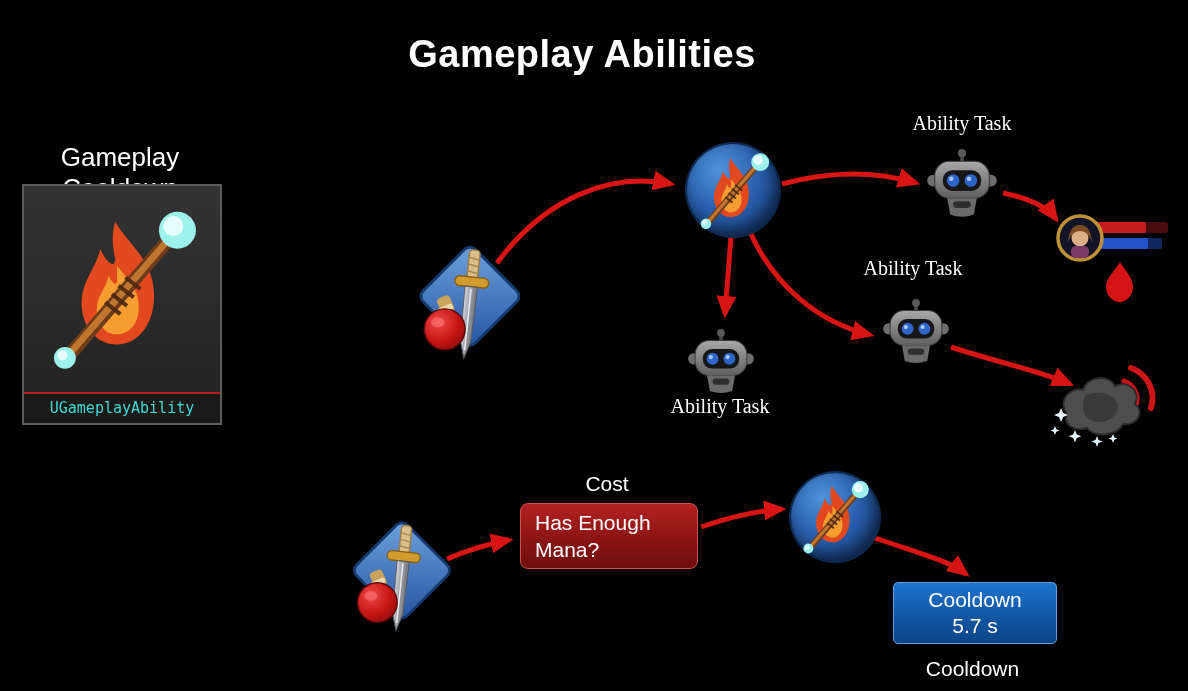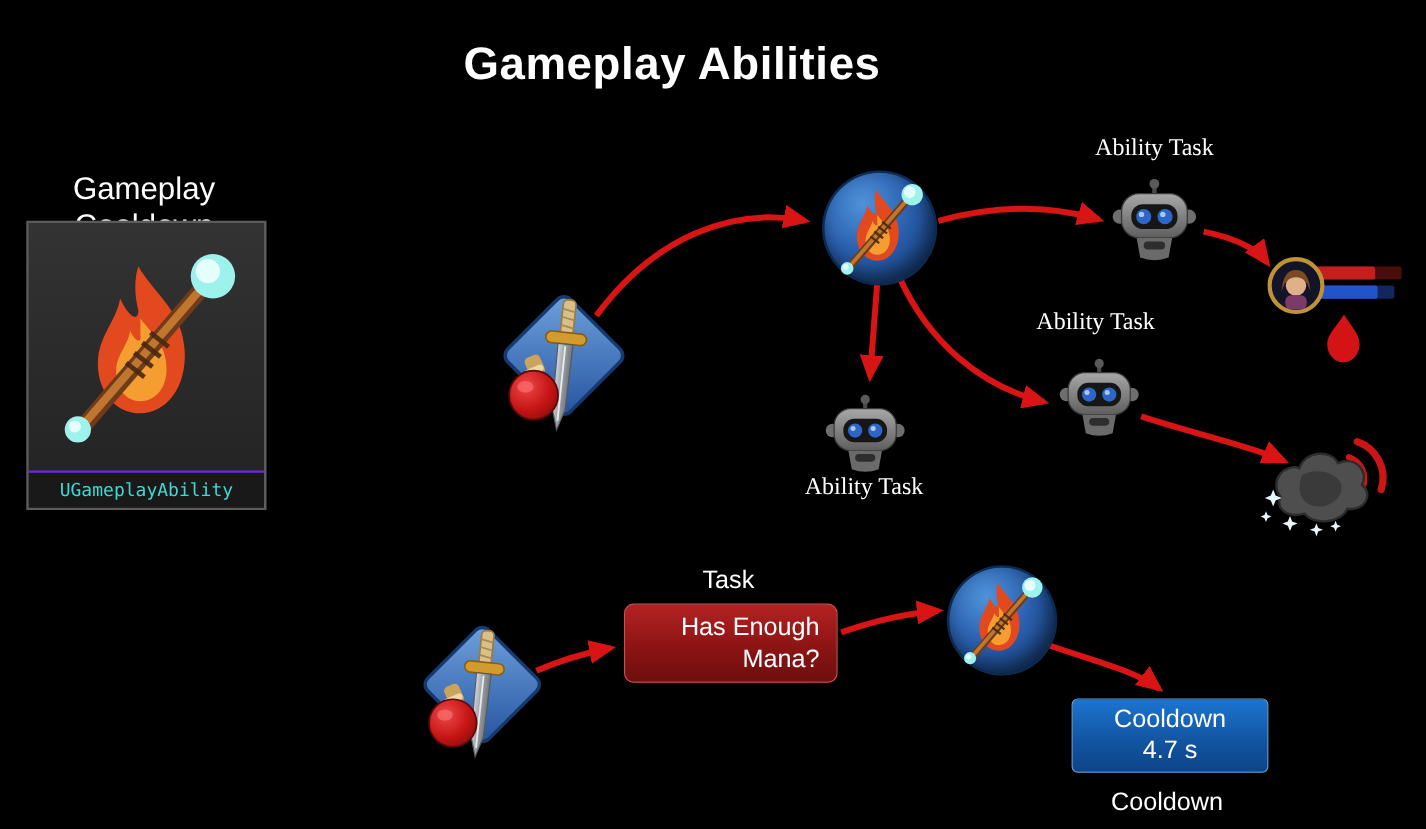--- a/index.html
+++ b/index.html
@@ -4,35 +4,35 @@
 <style>
   html,body { margin:0; padding:0; background:#000; }
   #stage {
     position:relative; width:1188px; height:691px; background:#000;
     overflow:hidden; font-family:"Liberation Sans", sans-serif; color:#fff;
   }
   .abs { position:absolute; }
 
   #title {
     top:33px; left:0; width:1120px; text-align:center;
-    font-size:38px; font-weight:600; letter-spacing:.5px;
+    font-size:38px; font-weight:600; letter-spacing:.5px;padding-left:22px;
   }
 
   #ability-label {
     top:142px; left:0; width:240px; text-align:center;
     font-size:26px; font-weight:500;
   }
   #ability-card { left:22px; top:184px; width:196px; border:2px solid #5c5c5c; background:#262626; }
   #ability-card .icon-box {
     height:206px; display:flex; align-items:center; justify-content:center;
     background:linear-gradient(#333 0%, #242424 100%);
   }
   #ability-card .icon-box svg { width:168px; height:168px; overflow:visible; }
   #ability-card .class-bar {
-    border-top:2px solid #6d28d9; background:#191919; text-align:center;
+    border-top:2px solid #b91c1c; background:#191919; text-align:center;
     padding:5px 0 6px 0;
     font-family:"DejaVu Sans Mono", monospace; font-size:15px; color:#3fd9d4;
   }
 
   .task-label { font-size:20px; text-align:center; width:200px;font-family:Liberation Serif, serif; }
   #ability-task-top   { left:862px; top:112px; }
   #ability-task-right { left:813px; top:257px; }
   #ability-task-bottom{ left:620px; top:395px; }
 
   .flame-node {
@@ -52,21 +52,21 @@
   .robot-icon svg { width:100%; height:auto; overflow:visible; }
   #robot-1 { left:925px; top:148px; width:74px; }
   #robot-2 { left:881px; top:298px; width:70px; }
   #robot-3 { left:686px; top:328px; width:70px; }
 
   #cost-label { left:527px; top:472px; width:160px; text-align:center; font-size:21px; }
   #cost-box {
     left:520px; top:503px; width:178px; height:66px; border-radius:8px;
     background:linear-gradient(#b32222 0%, #8c1414 55%, #6e0e0e 100%);
     border:1px solid #d05050; box-shadow:0 2px 6px rgba(0,0,0,.6);
-    display:flex; align-items:center; justify-content:center; text-align:right;
+    display:flex; align-items:center; justify-content:center; text-align:left;
     font-size:21px; line-height:1.3; padding:0 14px; box-sizing:border-box;
   }
   #cooldown-box {
     left:893px; top:582px; width:162px; height:60px; border-radius:5px;
     background:linear-gradient(#1d74cf 0%, #11549f 60%, #0c4488 100%);
     border:1px solid #5fa0e0; box-shadow:0 2px 6px rgba(0,0,0,.6);
     display:flex; flex-direction:column; align-items:center; justify-content:center;
     font-size:21px; line-height:1.25;
   }
   #cooldown-label { left:880px; top:657px; width:185px; text-align:center; font-size:21px; }
@@ -244,24 +244,24 @@
     <path d="M40 44 C50 38 66 40 72 50 C76 60 66 70 54 70 C42 70 34 60 40 44 Z" fill="#3a3a3a"></path>
     <g fill="#e8f6ff">
       <path d="M16 56 l2 5 5 2 -5 2 -2 5 -2-5 -5-2 5-2 Z"></path>
       <path d="M30 78 l1.8 4.5 4.5 1.8 -4.5 1.8 -1.8 4.5 -1.8-4.5 -4.5-1.8 4.5-1.8 Z"></path>
       <path d="M52 84 l1.5 4 4 1.5 -4 1.5 -1.5 4 -1.5-4 -4-1.5 4-1.5 Z"></path>
       <path d="M10 74 l1.3 3.2 3.2 1.3 -3.2 1.3 -1.3 3.2 -1.3-3.2 -3.2-1.3 3.2-1.3 Z"></path>
       <path d="M68 82 l1.3 3.2 3.2 1.3 -3.2 1.3 -1.3 3.2 -1.3-3.2 -3.2-1.3 3.2-1.3 Z"></path>
     </g>
   </svg>
 
-  <div id="cost-label" class="abs">Task</div>
+  <div id="cost-label" class="abs">Cost</div>
   <div id="cost-box" class="abs">
     <span>Has Enough Mana?</span>
   </div>
 
   <div id="cooldown-box" class="abs">
     <div>Cooldown</div>
-    <div>4.7 s</div>
+    <div>5.7 s</div>
   </div>
   <div id="cooldown-label" class="abs">Cooldown</div>
 
 </div>
 
 </body></html>

